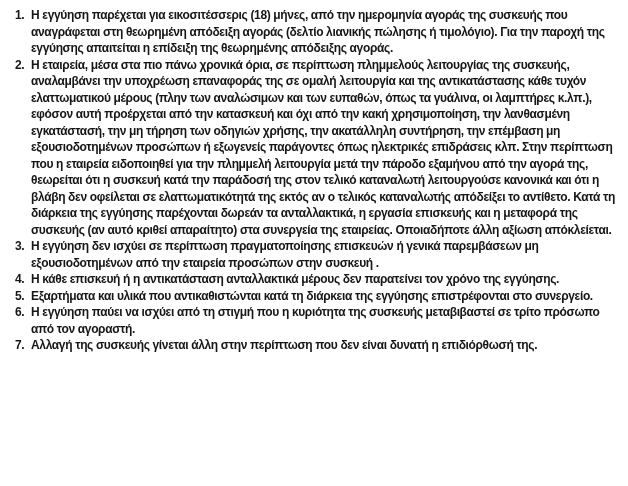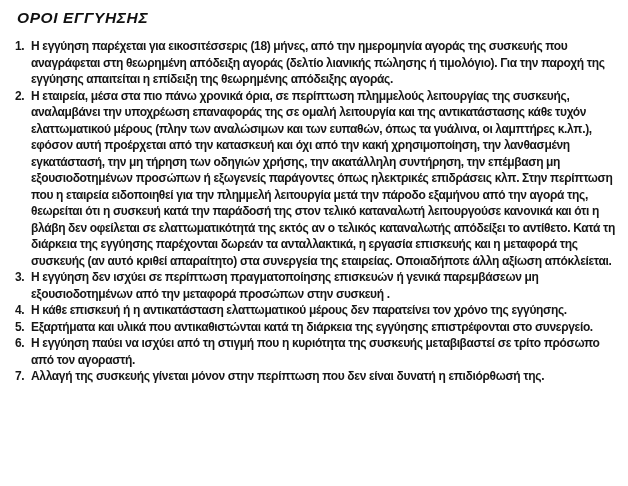--- a/index.html
+++ b/index.html
@@ -43,45 +43,44 @@
       white-space: nowrap;
     }
     .term-text {
       flex: 1;
     }
   </style>
 </head>
 <body>
 
 <div class="page">
-  <h1 class="title">ΟΡΟΙ ΕΓΓΥΗΣΗΣ</h1>
 
   <div class="terms-list">
     <div class="term-item">
       <span class="term-num">1.</span>
       <span class="term-text">Η εγγύηση παρέχεται για εικοσιτέσσερις (18) μήνες, από την ημερομηνία αγοράς της συσκευής που αναγράφεται στη θεωρημένη απόδειξη αγοράς (δελτίο λιανικής πώλησης ή τιμολόγιο). Για την παροχή της εγγύησης απαιτείται η επίδειξη της θεωρημένης απόδειξης αγοράς.</span>
     </div>
     <div class="term-item">
       <span class="term-num">2.</span>
       <span class="term-text">Η εταιρεία, μέσα στα πιο πάνω χρονικά όρια, σε περίπτωση πλημμελούς λειτουργίας της συσκευής, αναλαμβάνει την υποχρέωση επαναφοράς της σε ομαλή λειτουργία και της αντικατάστασης κάθε τυχόν ελαττωματικού μέρους (πλην των αναλώσιμων και των ευπαθών, όπως τα γυάλινα, οι λαμπτήρες κ.λπ.), εφόσον αυτή προέρχεται από την κατασκευή και όχι από την κακή χρησιμοποίηση, την λανθασμένη εγκατάστασή, την μη τήρηση των οδηγιών χρήσης, την ακατάλληλη συντήρηση, την επέμβαση μη εξουσιοδοτημένων προσώπων ή εξωγενείς παράγοντες όπως ηλεκτρικές επιδράσεις κλπ. Στην περίπτωση που η εταιρεία ειδοποιηθεί για την πλημμελή λειτουργία μετά την πάροδο εξαμήνου από την αγορά της, θεωρείται ότι η συσκευή κατά την παράδοσή της στον τελικό καταναλωτή λειτουργούσε κανονικά και ότι η βλάβη δεν οφείλεται σε ελαττωματικότητά της εκτός αν ο τελικός καταναλωτής απόδείξει το αντίθετο. Κατά τη διάρκεια της εγγύησης παρέχονται δωρεάν τα ανταλλακτικά, η εργασία επισκευής και η μεταφορά της συσκευής (αν αυτό κριθεί απαραίτητο) στα συνεργεία της εταιρείας. Οποιαδήποτε άλλη αξίωση απόκλείεται.</span>
     </div>
     <div class="term-item">
       <span class="term-num">3.</span>
-      <span class="term-text">Η εγγύηση δεν ισχύει σε περίπτωση πραγματοποίησης επισκευών ή γενικά παρεμβάσεων μη εξουσιοδοτημένων από την μεταφορά προσώπων στην συσκευή .</span>
+      <span class="term-text">Η εγγύηση δεν ισχύει σε περίπτωση πραγματοποίησης επισκευών ή γενικά παρεμβάσεων μη εξουσιοδοτημένων από την εταιρεία προσώπων στην συσκευή .</span>
     </div>
     <div class="term-item">
       <span class="term-num">4.</span>
-      <span class="term-text">Η κάθε επισκευή ή η αντικατάσταση ελαττωματικού μέρους δεν παρατείνει τον χρόνο της εγγύησης.</span>
+      <span class="term-text">Η κάθε επισκευή ή η αντικατάσταση ανταλλακτικά μέρους δεν παρατείνει τον χρόνο της εγγύησης.</span>
     </div>
     <div class="term-item">
       <span class="term-num">5.</span>
       <span class="term-text">Εξαρτήματα και υλικά που αντικαθιστώνται κατά τη διάρκεια της εγγύησης επιστρέφονται στο συνεργείο.</span>
     </div>
     <div class="term-item">
       <span class="term-num">6.</span>
       <span class="term-text">Η εγγύηση παύει να ισχύει από τη στιγμή που η κυριότητα της συσκευής μεταβιβαστεί σε τρίτο πρόσωπο από τον αγοραστή.</span>
     </div>
     <div class="term-item">
       <span class="term-num">7.</span>
-      <span class="term-text">Αλλαγή της συσκευής γίνεται μόνον στην περίπτωση που δεν είναι δυνατή η επιδιόρθωσή της.</span>
+      <span class="term-text">Αλλαγή της συσκευής γίνεται άλλη στην περίπτωση που δεν είναι δυνατή η επιδιόρθωσή της.</span>
     </div>
   </div>
 </div>
 
 </body></html>

